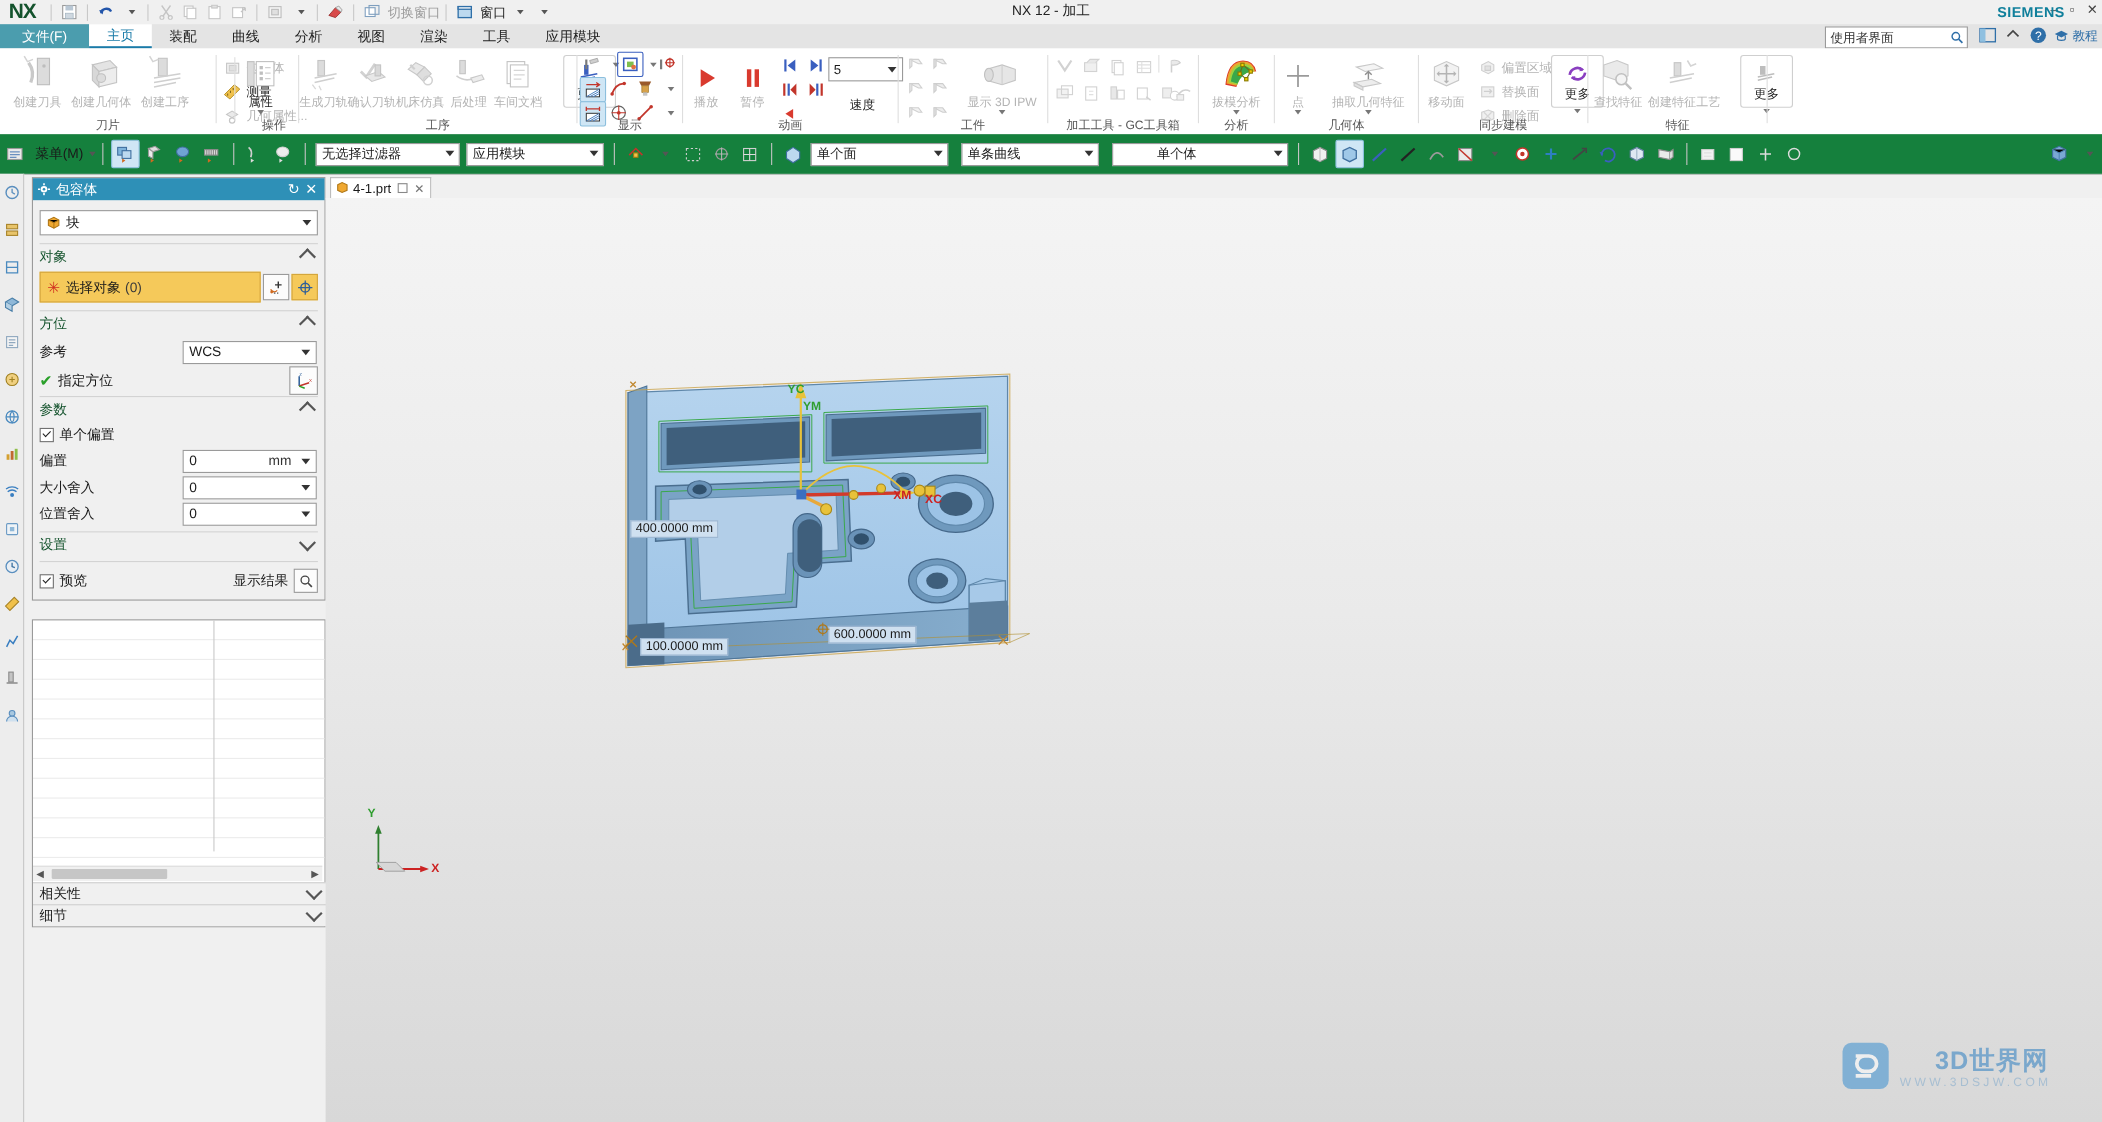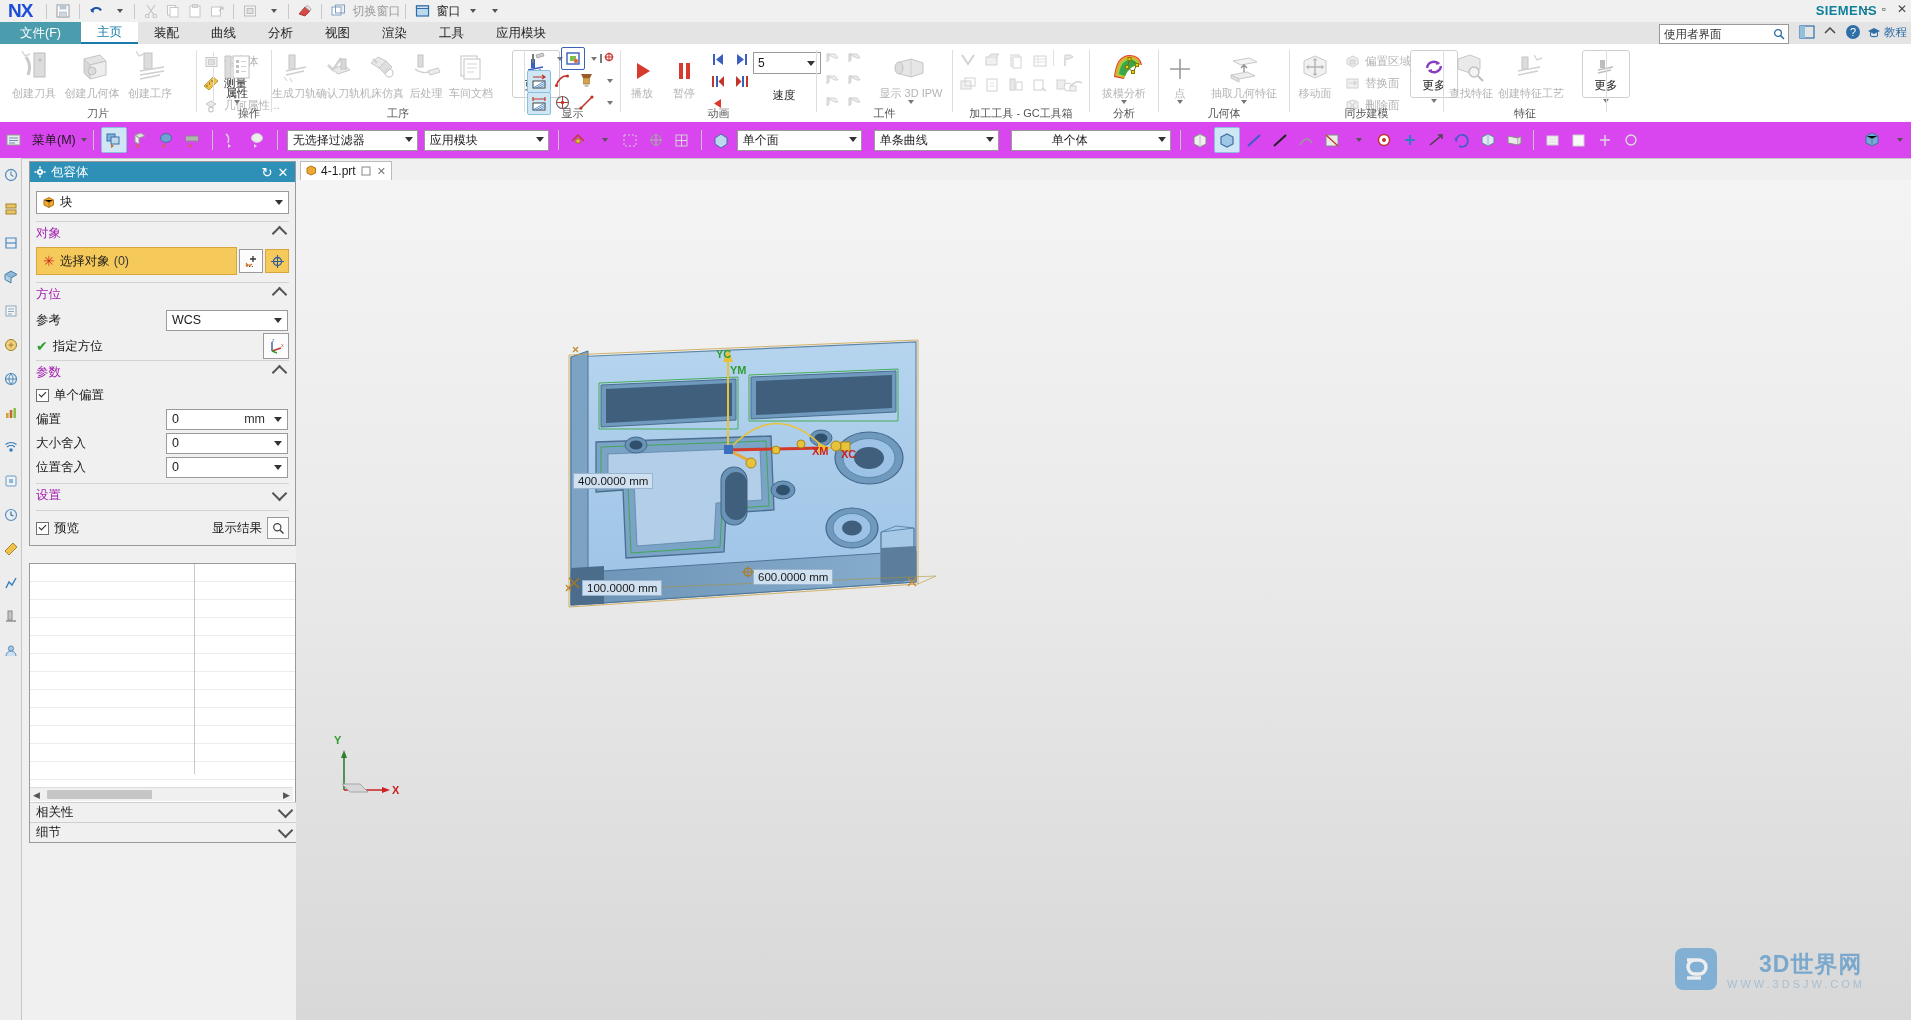--- a/index.html
+++ b/index.html
@@ -6,21 +6,21 @@
   body{
     width:1911px;height:1020px;overflow:hidden;
     font-family:"Liberation Sans","DejaVu Sans",sans-serif;
     font-size:12px;color:#1a1a1a;background:#f0f0f0;
     -webkit-font-smoothing:antialiased;
   }
   .app{position:relative;width:1911px;height:1020px;}
 
   
   .qat{position:absolute;left:0;top:0;width:1911px;height:22px;background:#f0f0f0;display:flex;align-items:center;}
-  .nxlogo{font-size:19px;font-weight:bold;color:#1d4ed8;letter-spacing:-1px;padding:0 9px 0 8px;font-family:"Liberation Sans",sans-serif;}
+  .nxlogo{font-size:19px;font-weight:bold;color:#14532d;letter-spacing:-1px;padding:0 9px 0 8px;font-family:"Liberation Sans",sans-serif;}
   .qsep{width:1px;height:15px;background:#c8c8c8;margin:0 5px;}
   .qicon{width:20px;height:18px;margin:0 1px;display:flex;align-items:center;justify-content:center;position:relative;}
   .qicon svg{display:block;}
   .qcap{font-size:12px;color:#9a9a9a;margin-left:3px;}
   .qcap.on{color:#222;}
   .caret{width:0;height:0;border-left:3px solid transparent;border-right:3px solid transparent;border-top:4px solid #555;margin-left:3px;}
   .caret.sm{border-top-color:#777;}
 
   .wintitle{position:absolute;left:0;top:2px;width:1911px;text-align:center;font-size:12.5px;color:#222;}
   .winbtns{position:absolute;right:4px;top:2px;display:flex;gap:11px;align-items:center;color:#444;font-size:12px;}
@@ -55,21 +55,21 @@
   .morebox .dd{margin:0 auto;width:0;height:0;border-left:3px solid transparent;border-right:3px solid transparent;border-top:4px solid #777;}
 
   .iconbtn{position:absolute;width:22px;height:21px;display:flex;align-items:center;justify-content:center;}
   .iconbtn.sel{background:#cfe6f5;border:1px solid #8cbfdd;border-radius:2px;}
   .iconbtn.selblue{border:1px solid #3a5fbf;border-radius:2px;}
 
   .spdbox{position:absolute;width:62px;height:20px;border:1px solid #9a9a9a;background:#fff;display:flex;align-items:center;padding-left:4px;font-size:12px;}
   .spdbox .dd{position:absolute;right:5px;width:0;height:0;border-left:4px solid transparent;border-right:4px solid transparent;border-top:5px solid #333;}
 
   
-  .seltb{position:absolute;left:0;top:122px;width:1911px;height:36px;background:#d946ef;border-bottom:1px solid #c6c6c6;display:flex;align-items:center;}
+  .seltb{position:absolute;left:0;top:122px;width:1911px;height:36px;background:#15803d;border-bottom:1px solid #c6c6c6;display:flex;align-items:center;}
   .menubtn{display:flex;align-items:center;margin-left:6px;font-size:12.5px;}
   .tbsep{width:1px;height:20px;background:#c4c4c4;margin:0 6px;}
   .tbic{width:24px;height:24px;display:flex;align-items:center;justify-content:center;margin:0 1px;}
   .tbic.sel{background:#cfe6f5;border:1px solid #8cbfdd;border-radius:2px;}
   .combo{height:19px;border:1px solid #9a9a9a;background:#fff;display:flex;align-items:center;padding-left:5px;font-size:12px;position:relative;margin:0 3px;}
   .combo .dd{position:absolute;right:4px;top:6px;width:0;height:0;border-left:4px solid transparent;border-right:4px solid transparent;border-top:5px solid #333;}
 
   
   .rail{position:absolute;left:0;top:158px;width:21px;height:862px;background:#ededed;border-right:1px solid #c6c6c6;}
   .railic{width:21px;height:34px;display:flex;align-items:center;justify-content:center;}
@@ -77,21 +77,21 @@
   
   .dlg{position:absolute;left:29px;top:161px;width:265px;background:#f0f0f0;border:1px solid #9a9a9a;}
   .dlgbar{height:20px;background:#2e90b7;color:#fff;display:flex;align-items:center;padding:0 4px;font-size:12.5px;}
   .dlgbar .ttl{margin-left:5px;}
   .dlgbar .sp{flex:1;}
   .dlgbar .bt{width:16px;text-align:center;font-size:13px;cursor:default;}
   .dlgbody{padding:5px 6px 4px;}
   .typebox{height:21px;background:#fff;border:1px solid #9a9a9a;display:flex;align-items:center;padding-left:5px;position:relative;font-size:12.5px;margin:4px 0 7px;}
   .typebox .dd{position:absolute;right:5px;width:0;height:0;border-left:4px solid transparent;border-right:4px solid transparent;border-top:5px solid #333;}
 
-  .secthead{display:flex;align-items:center;height:22px;border-top:1px solid #d3d3d3;font-size:12.5px;color:#a21caf;}
+  .secthead{display:flex;align-items:center;height:22px;border-top:1px solid #d3d3d3;font-size:12.5px;color:#14532d;}
   .secthead .sp{flex:1;}
   .chev{width:9px;height:9px;border-left:2px solid #555;border-bottom:2px solid #555;margin-right:4px;}
   .chev.up{transform:rotate(135deg);}
   .chev.down{transform:rotate(-45deg);margin-bottom:4px;}
 
   .selrow{display:flex;align-items:center;height:26px;background:#f5c95a;border:1px solid #d4a63c;margin:3px 0 6px;padding-left:6px;font-size:12.5px;}
   .selrow .sp{flex:1;}
   .ibtn{width:22px;height:22px;border:1px solid #9a9a9a;background:#fcfcfc;display:flex;align-items:center;justify-content:center;margin-right:2px;}
 
   .frow{display:flex;align-items:center;height:24px;font-size:12.5px;}
@@ -215,20 +215,21 @@
     </div>
     <div class="qcap on">窗口</div>
     <div class="qicon">
         <div class="caret"></div>
       </div>
     <div class="qicon">
         <div class="caret"></div>
       </div>
   </div>
 
+  <div class="wintitle">NX 12 - 加工</div>
   <div class="winbtns">
     <span>–</span>
     <span>▫</span>
     <span>✕</span>
   </div>
 
   <div class="tabsrow">
     <div class="tab file">文件(F)</div>
     <div class="tab active">主页</div>
     <div class="tab">装配</div>

